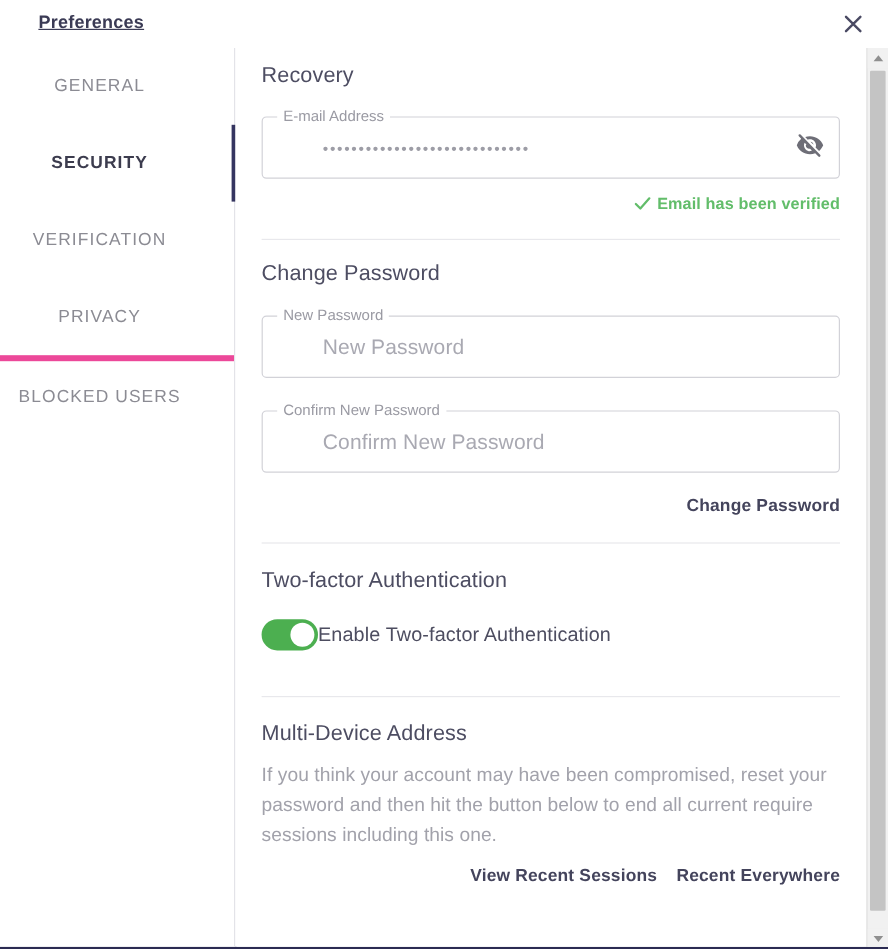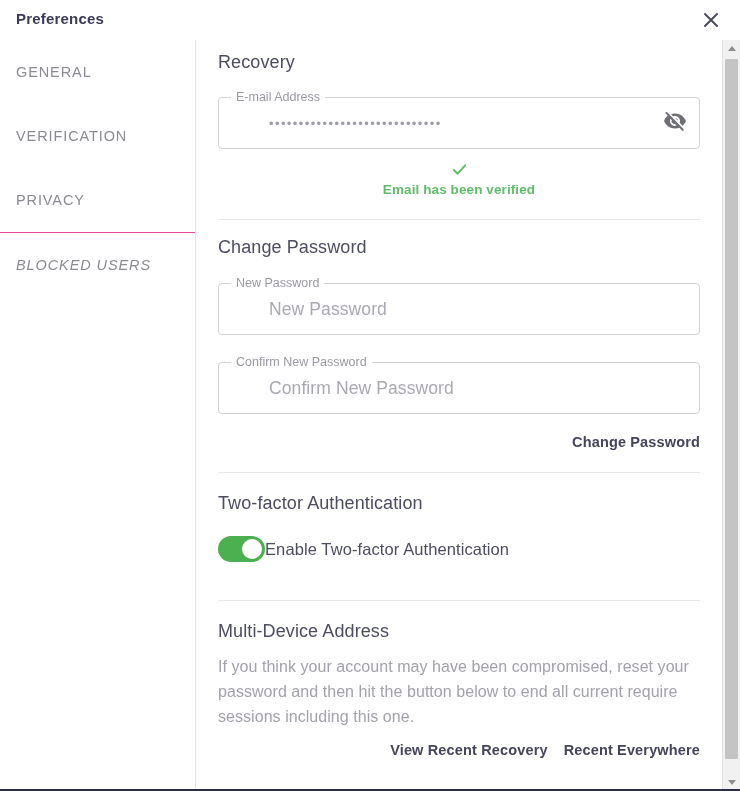--- a/index.html
+++ b/index.html
@@ -28,26 +28,27 @@
   
   .titlebar {
     position: absolute;
     left: 0; top: 0;
     width: 740px;
     height: 40px;
     background: #ffffff;
   }
   .title-text {
     position: absolute;
-    left: 16px;
+    left: 32px;
     top: 10px;
     font-size: 15px;
     font-weight: bold;
     color: #3b3b55;
     letter-spacing: 0.2px;
+    text-decoration: underline;
   }
   .close-btn {
     position: absolute;
     right: 14px;
     top: 5px;
     width: 30px;
     height: 30px;
     display: flex;
     align-items: center;
     justify-content: center;
@@ -73,25 +74,24 @@
     height: 749px;
     background: #ffffff;
     border-right: 1px solid #e3e3e8;
     box-sizing: border-box;
   }
   .tab {
     position: relative;
     height: 64px;
     display: flex;
     align-items: center;
-    justify-content: flex-start;
+    justify-content: center;
     padding-right: 29px;
     box-sizing: border-box;
     cursor: pointer;
-    padding-left: 16px;
   }
   .tab .tab-label {
     font-size: 14.5px;
     letter-spacing: 0.9px;
     color: #8b8b93;
     font-weight: normal;
     text-transform: uppercase;
     white-space: nowrap;
   }
   .tab.active .tab-label {
@@ -101,22 +101,21 @@
   .tab.active::after {
     content: "";
     position: absolute;
     right: -1px;
     top: 0;
     width: 3px;
     height: 64px;
     background: #353560;
   }
   .tab.divided {
-    border-top: 1px solid #ec4899;
-    font-style: italic;
+    border-top: 5px solid #ec4899;
   }
 
   
   .main {
     position: absolute;
     left: 197px;
     top: 4px;
     width: 525px;
     height: 749px;
     background: #ffffff;
@@ -196,21 +195,20 @@
   
   .verified {
     display: flex;
     align-items: center;
     justify-content: flex-end;
     gap: 5px;
     font-size: 13.5px;
     font-weight: bold;
     color: #62bd6a;
     letter-spacing: 0.1px;
-    flex-direction: column;
   }
   .verified svg { display: block; }
 
   
   .actions {
     display: flex;
     justify-content: flex-end;
     align-items: center;
     gap: 16px;
   }
@@ -324,20 +322,23 @@
   </div>
 
   <div class="content-row">
 
     <div class="sidebar">
 
       <div class="tab">
         <span class="tab-label">GENERAL</span>
       </div>
 
+      <div class="tab active">
+        <span class="tab-label">SECURITY</span>
+      </div>
 
       <div class="tab">
         <span class="tab-label">VERIFICATION</span>
       </div>
 
       <div class="tab">
         <span class="tab-label">PRIVACY</span>
       </div>
 
       <div class="tab divided">
@@ -427,21 +428,21 @@
 
         <h2 class="section-title">Multi-Device Address</h2>
 
         <div style="height:12px"></div>
 
         <div class="body-text">If you think your account may have been compromised, reset your password and then hit the button below to end all current require sessions including this one.</div>
 
         <div style="height:13px"></div>
 
         <div class="actions">
-          <span class="text-button">View Recent Recovery</span>
+          <span class="text-button">View Recent Sessions</span>
           <span class="text-button">Recent Everywhere</span>
         </div>
 
         <div style="height:18px"></div>
 
       </div>
     </div>
   </div>
 
   <div class="scrollbar">

